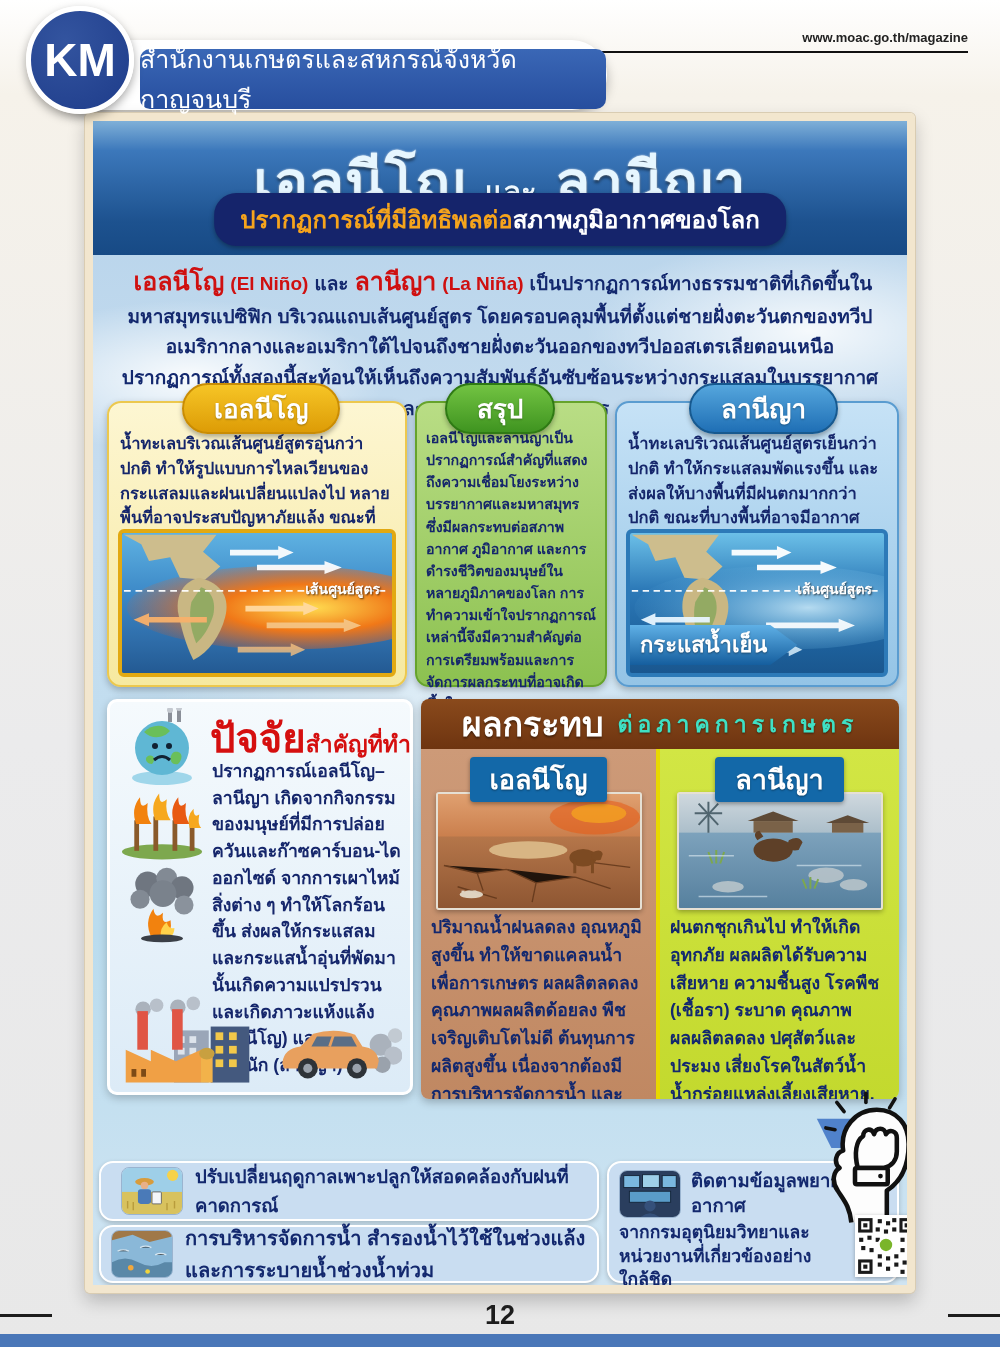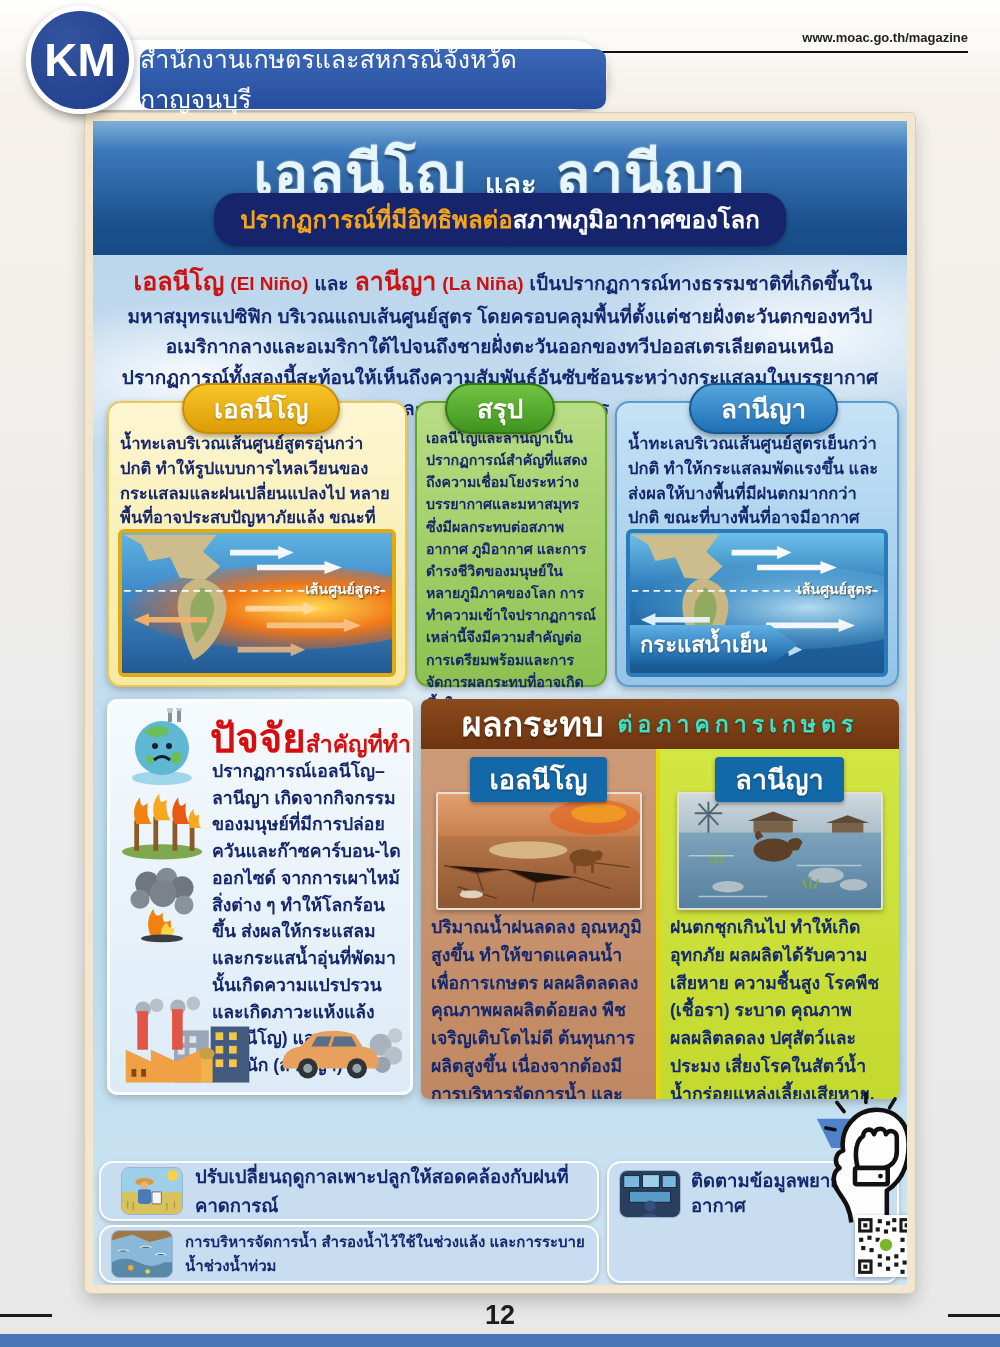--- a/index.html
+++ b/index.html
@@ -29,21 +29,21 @@
     background:
       radial-gradient(ellipse 280px 110px at 12% 22%, rgba(255,255,255,.9), transparent 70%),
       radial-gradient(ellipse 320px 130px at 88% 18%, rgba(255,255,255,.85), transparent 70%),
       radial-gradient(ellipse 420px 170px at 45% 50%, rgba(255,255,255,.5), transparent 72%),
       radial-gradient(ellipse 300px 140px at 80% 75%, rgba(255,255,255,.45), transparent 72%),
       linear-gradient(180deg,#b5d2ea 0%,#c8def0 35%,#badcee 70%,#cfe4f2 100%); }
 
   
   .banner { position:absolute; top:0; left:0; right:0; height:134px; text-align:center;
     background:linear-gradient(180deg,#7fb0d8 0%,#3c78bb 22%,#1d528f 75%,#174a85 100%); }
-  .banner-title { padding-top:8px; white-space:nowrap; }
+  .banner-title { padding-top:8px; white-space:nowrap;margin-top:8px; }
   .banner-title .big { font-size:57px; font-weight:800; color:#e6f6ff;
     text-shadow:0 3px 3px rgba(0,0,0,.45), 0 0 2px #fff; letter-spacing:1px; }
   .banner-title .small { font-size:29px; font-weight:800; color:#eef8ff; margin:0 14px;
     text-shadow:0 2px 3px rgba(0,0,0,.45); }
   .subtitle-pill { position:absolute; bottom:9px; left:50%; transform:translateX(-50%);
     background:#15246b; border-radius:22px; padding:7px 26px; white-space:nowrap;
     box-shadow:0 2px 5px rgba(0,0,0,.35); font-size:24px; font-weight:800; }
   .subtitle-pill .hl { color:#f6a41c; }
   .subtitle-pill .rest { color:#fff; }
 
@@ -120,21 +120,21 @@
   
   .guide-banner { position:absolute; left:4px; top:986px; width:728px; height:48px;
     background:linear-gradient(180deg,#4d82cf,#2f64b4); border-radius:8px;
     display:flex; align-items:center; justify-content:center;
     color:#fff; font-size:25px; font-weight:800; letter-spacing:2px;
     text-shadow:0 2px 2px rgba(0,0,0,.35); box-shadow:0 2px 5px rgba(0,0,0,.25); }
   .guide-card { position:absolute; background:#c9ddf1; border:2px solid #fff; border-radius:14px;
     box-shadow:0 2px 5px rgba(0,0,0,.2); display:flex; align-items:center; gap:12px;
     padding:4px 10px; color:#13286e; font-weight:700; }
   .gc1 { left:6px; top:1040px; width:500px; height:60px; font-size:18.5px;padding-left:20px; }
-  .gc2 { left:6px; top:1104px; width:500px; height:58px; font-size:15px; }
+  .gc2 { left:6px; top:1104px; width:500px; height:58px; font-size:20px; }
   .gc3 { left:514px; top:1040px; width:292px; height:122px; flex-direction:column;
     align-items:stretch; gap:2px; padding:6px 10px; }
   .gc3-top { display:flex; align-items:center; gap:10px; }
   .gc3-title { font-size:18.5px; line-height:1.35; }
   .gc3-body { font-size:17.5px; line-height:1.35; padding-right:58px; }
   .guide-thumb { flex:0 0 auto; width:62px; height:48px; border-radius:8px; overflow:hidden;
     border:1px solid #9ab4d0; }
   .guide-thumb svg { width:100%; height:100%; display:block; }
   .head-icon { position:absolute; left:722px; top:960px; width:100px; height:152px; z-index:6; }
   .qr { position:absolute; left:762px; top:1094px; width:62px; height:62px; z-index:7;
@@ -481,20 +481,21 @@
               <rect x="4" y="5" width="17" height="13" fill="#7ab8e0" stroke="#142438" stroke-width="1"></rect>
               <rect x="24" y="4" width="18" height="14" fill="#9ecfe8" stroke="#142438" stroke-width="1"></rect>
               <rect x="45" y="5" width="15" height="13" fill="#7ab8e0" stroke="#142438" stroke-width="1"></rect>
               <rect x="10" y="22" width="44" height="12" fill="#5a9cc8" stroke="#142438" stroke-width="1"></rect>
               <circle cx="32" cy="38" r="6" fill="#35507a"></circle>
                 <path d="M22,50 Q32,42 42,50 Z" fill="#35507a"></path>
             </svg>
           </div>
           <div class="gc3-title">ติดตามข้อมูลพยากรณ์อากาศ</div>
         </div>
+        <div class="gc3-body">จากกรมอุตุนิยมวิทยาและหน่วยงานที่เกี่ยวข้องอย่างใกล้ชิด</div>
       </div>
 
       <svg class="head-icon" viewBox="0 0 110 152">
         <polygon points="2,34 92,34 108,66 18,66" fill="#4a7cc8" opacity=".95"></polygon>
         <path d="M40,148 C38,130 32,124 25,113 C18,103 20,92 27,88 C20,82 23,71 31,69 C27,44 45,24 68,24 C90,24 103,40 103,62 C103,88 93,104 79,113 L79,148" fill="#fdfdfd" stroke="#111" stroke-width="5" stroke-linejoin="round"></path>
         <g stroke="#111" stroke-width="5" fill="#fdfdfd" stroke-linejoin="round">
           <path d="M47,88 C43,72 45,58 53,53 C53,45 63,43 65,51 C67,43 77,43 78,51 C82,45 90,47 90,55 L90,70 C90,80 84,86 76,88 Z"></path>
           <rect x="44" y="88" width="36" height="18" rx="2"></rect>
         </g>
         <circle cx="72" cy="97" r="2.6" fill="#111"></circle>

